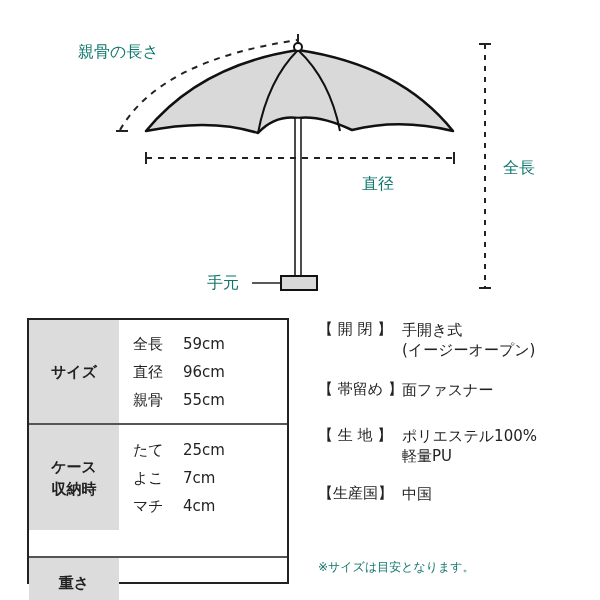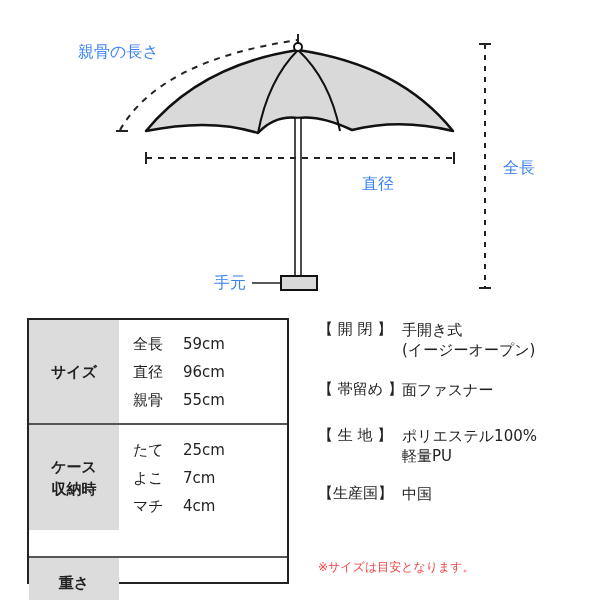--- a/index.html
+++ b/index.html
@@ -1,35 +1,35 @@
 <!DOCTYPE html>
 <html><head>
 <meta charset="utf-8">
 <style>
   html, body { margin: 0; padding: 0; background: #ffffff; }
   body { width: 600px; height: 600px; position: relative; overflow: hidden;
          font-family: "DejaVu Sans", "Liberation Sans", sans-serif; color: #222; }
   .diagram { position: absolute; left: 0; top: 0; width: 600px; height: 300px; }
-  .lbl { position: absolute; font-size: 16px; color: #3b82f6; white-space: nowrap; }
+  .lbl { position: absolute; font-size: 16px; color: #0f766e; white-space: nowrap; }
   .spec-table { position: absolute; left: 27px; top: 318px; width: 262px; height: 266px;
                 border: 2px solid #222; box-sizing: border-box; border-collapse: collapse; }
   .row { position: absolute; left: 0; width: 100%; box-sizing: border-box; }
   .row + .row { border-top: 2px solid #555; }
   .head { position: absolute; left: 0; top: 0; bottom: 0; width: 90px; background: #dcdcdc;
           display: flex; align-items: center; justify-content: center; text-align: center;
           font-weight: bold; font-size: 15px; line-height: 22px; }
   .cells { position: absolute; left: 90px; top: 0; right: 0; bottom: 0; padding-left: 14px;
            display: flex; flex-direction: column; justify-content: center; font-size: 15px; }
   .cell-line { height: 28px; line-height: 28px; white-space: nowrap; }
   .cell-key { display: inline-block; width: 50px; }
   .spec-list { position: absolute; left: 318px; top: 318px; width: 270px; font-size: 15px; }
   .spec-item { position: absolute; left: 0; white-space: nowrap; }
   .spec-key { display: inline-block; font-weight: normal; width: 84px; }
   .spec-val { display: inline-block; vertical-align: top; line-height: 20px; }
-  .note { position: absolute; left: 318px; top: 559px; font-size: 12px; color: #ef4444; text-align: right; }
+  .note { position: absolute; left: 318px; top: 559px; font-size: 12px; color: #0f766e; text-align: right; }
 </style>
 </head>
 <body>
 
 <div class="diagram">
   <svg width="600" height="300" viewBox="0 0 600 300">
 
     <path d="M120 130 Q160 60 298 40" fill="none" stroke="#222" stroke-width="2" stroke-dasharray="6,6"></path>
     <line x1="116" y1="131" x2="128" y2="131" stroke="#222" stroke-width="2"></line>
     <line x1="298" y1="34" x2="298" y2="46" stroke="#222" stroke-width="2"></line>
@@ -50,21 +50,21 @@
     <line x1="146" y1="152" x2="146" y2="164" stroke="#222" stroke-width="2"></line>
     <line x1="454" y1="152" x2="454" y2="164" stroke="#222" stroke-width="2"></line>
 
     <line x1="485" y1="44" x2="485" y2="288" stroke="#222" stroke-width="2" stroke-dasharray="5,6"></line>
     <line x1="479" y1="44" x2="491" y2="44" stroke="#222" stroke-width="2"></line>
     <line x1="479" y1="288" x2="491" y2="288" stroke="#222" stroke-width="2"></line>
   </svg>
   <span class="lbl" style="left:78px; top:42px;">親骨の長さ</span>
   <span class="lbl" style="left:362px; top:174px;">直径</span>
   <span class="lbl" style="left:503px; top:158px;">全長</span>
-  <span class="lbl" style="left:214px; top:273px;">手元</span>
+  <span class="lbl" style="left:207px; top:273px;">手元</span>
 </div>
 
 <div class="spec-table">
   <div class="row" style="top:0; height:103px;">
     <div class="head">サイズ</div>
     <div class="cells">
       <div class="cell-line">
         <span class="cell-key">全長</span><span>59cm</span>
       </div>
       <div class="cell-line">

